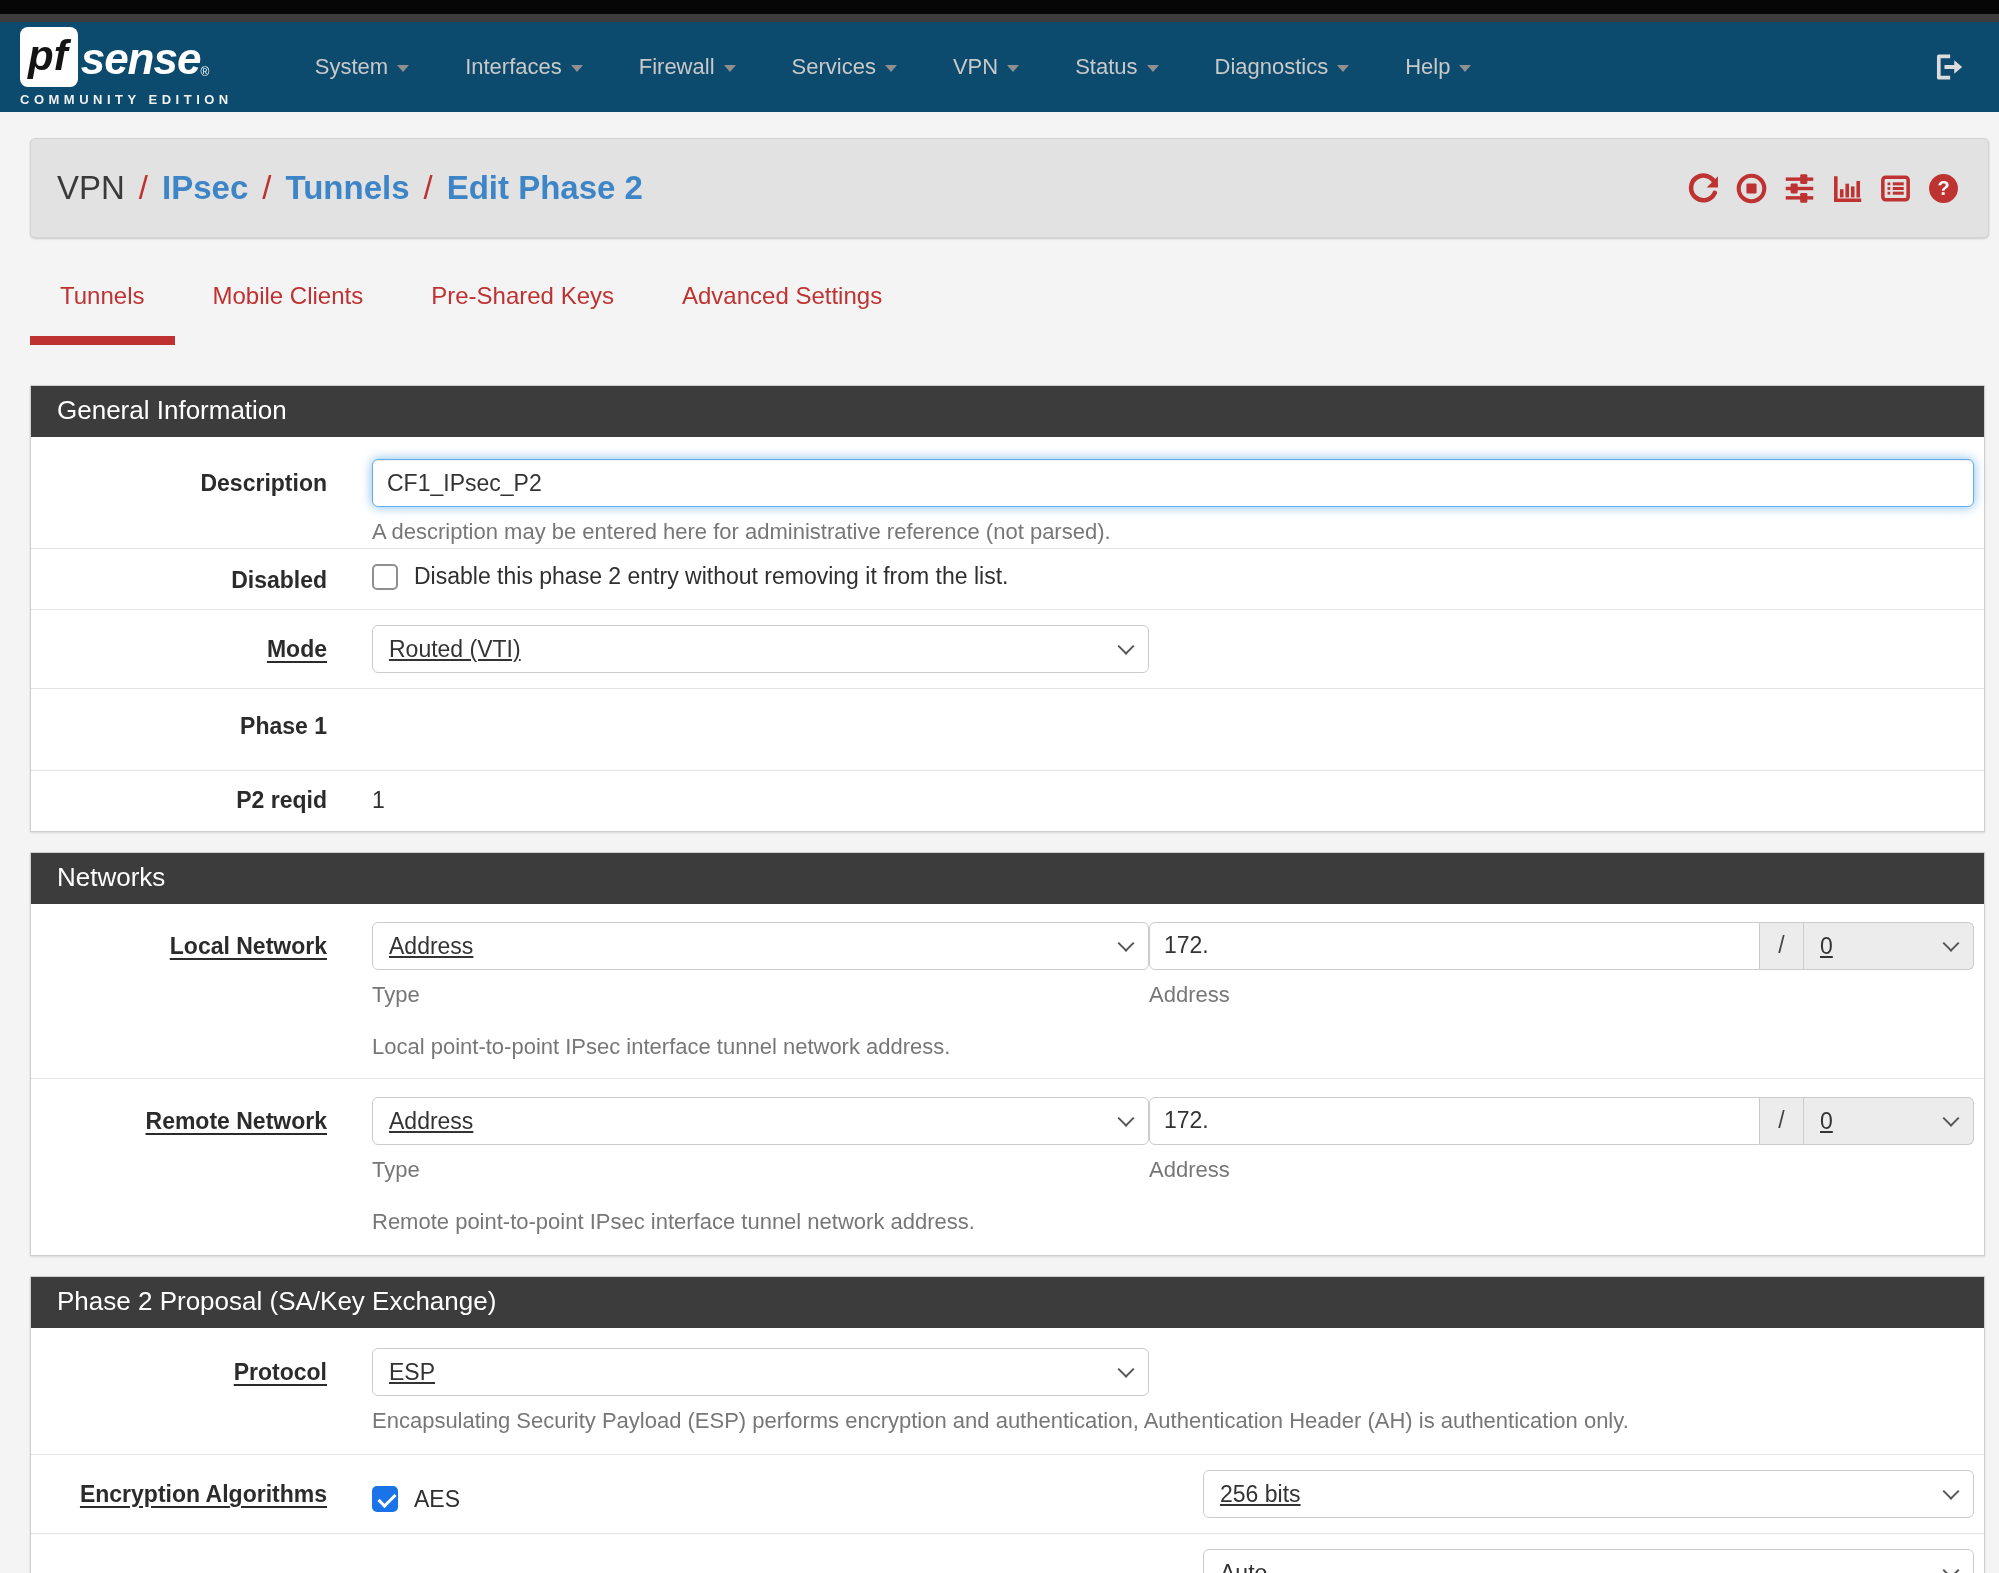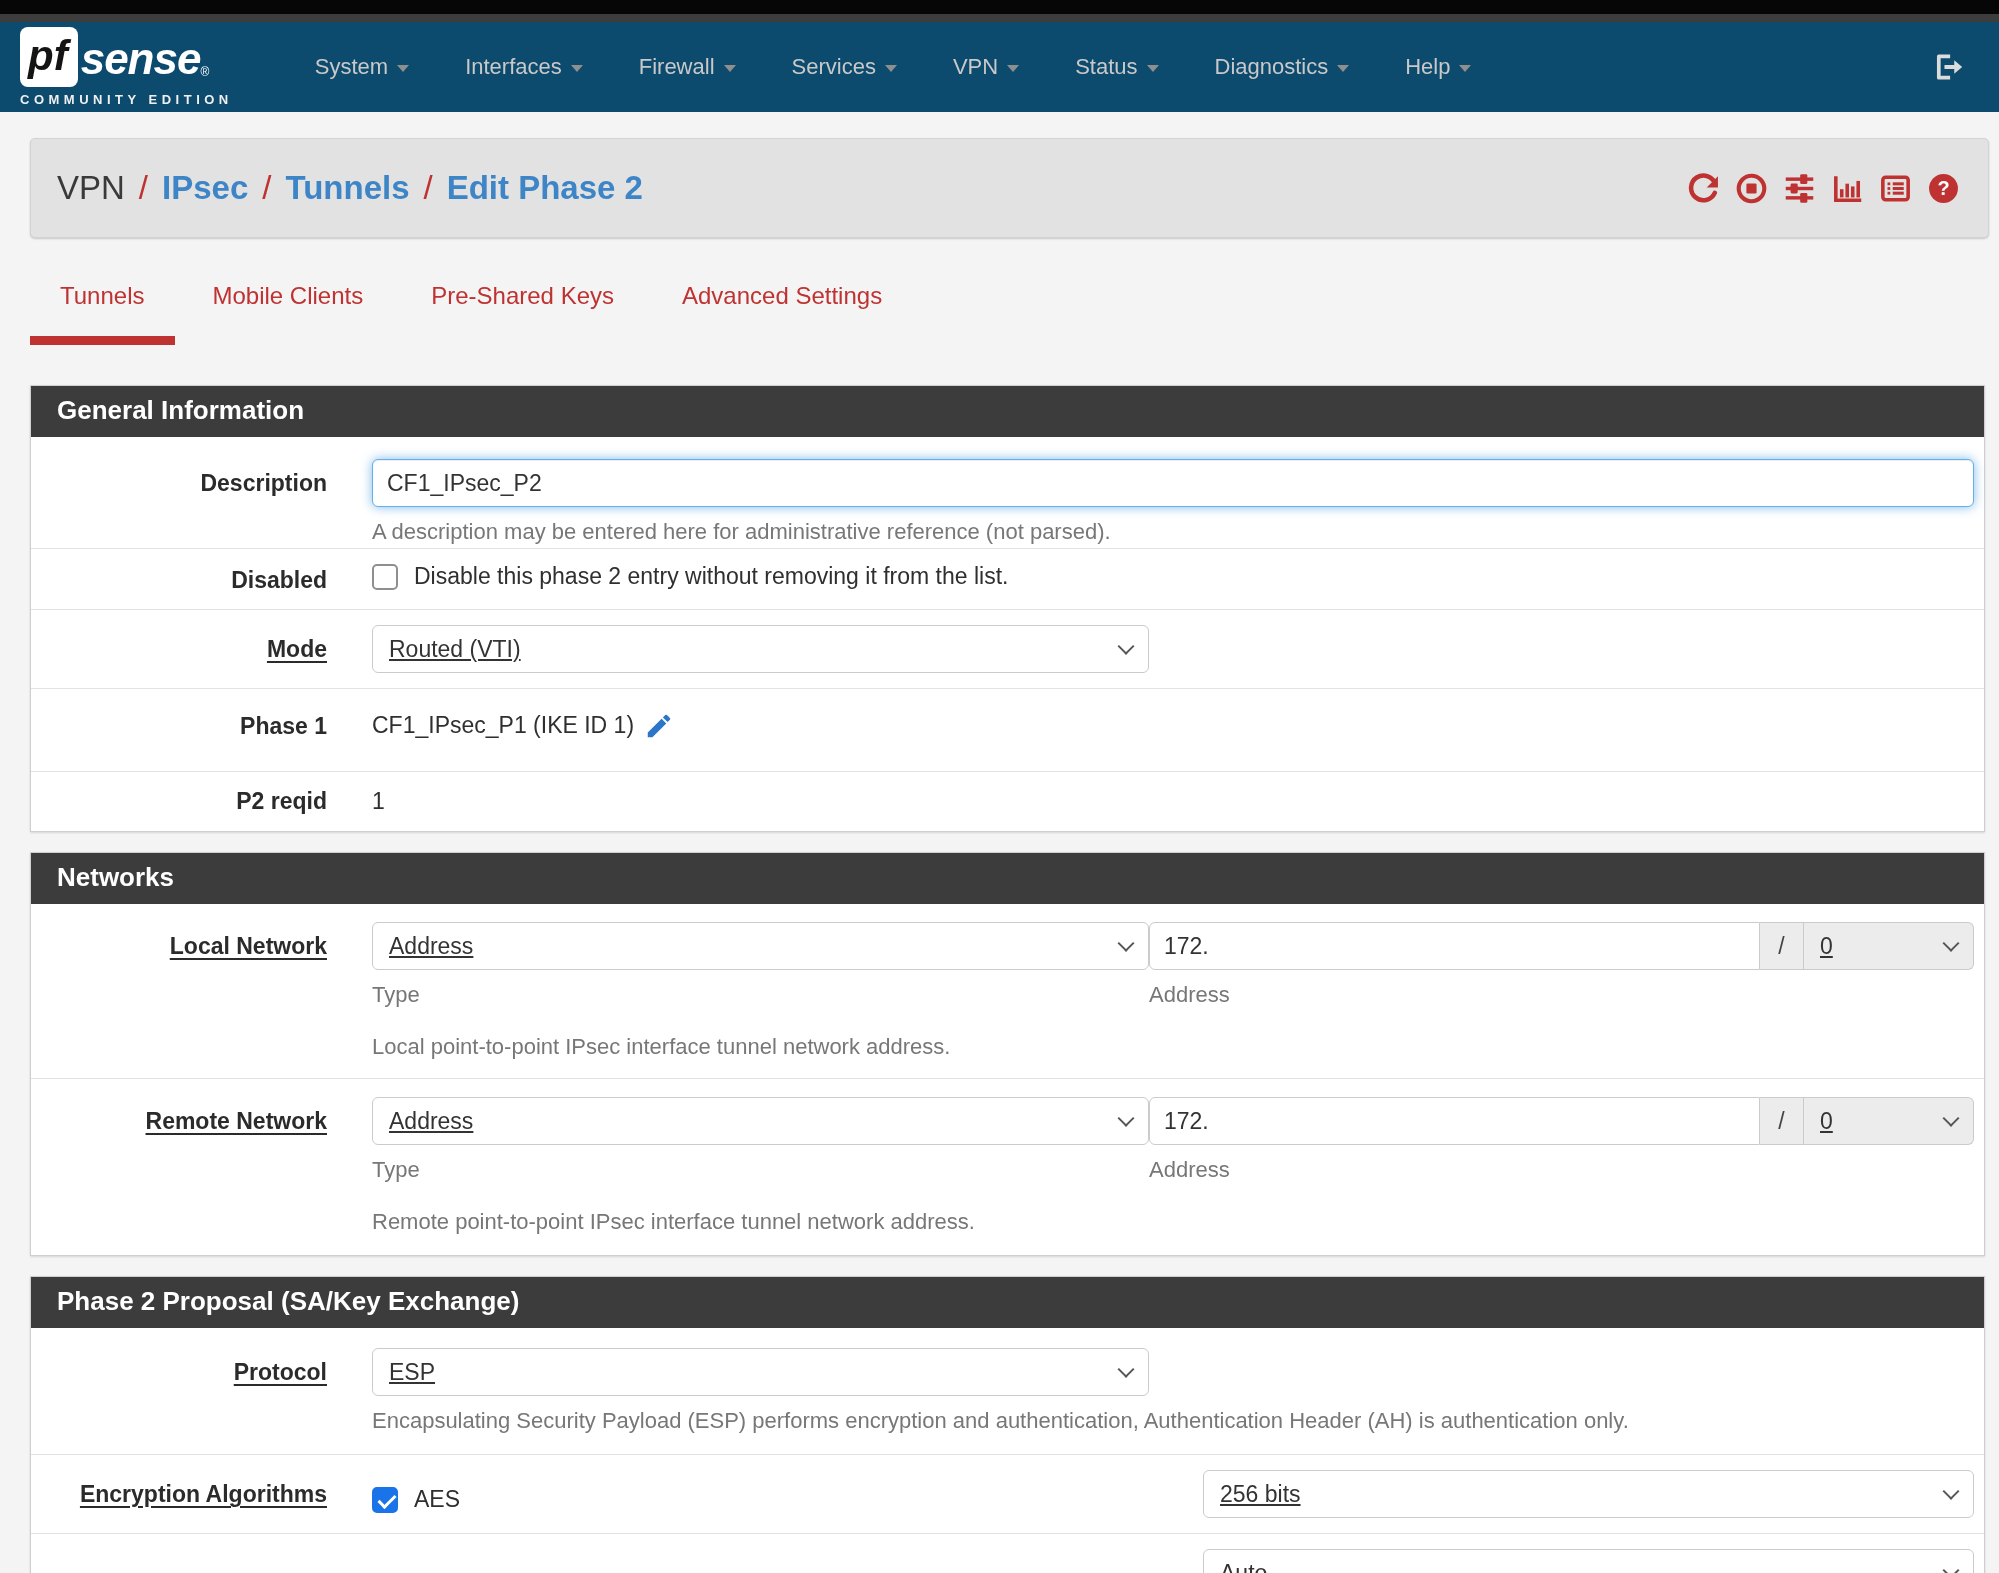--- a/index.html
+++ b/index.html
@@ -38,21 +38,21 @@
 
   
   .tabs { display:flex; margin:44px 0 0 30px; }
   .tab { font-size:24px; color:#bf3232; padding:0 30px 26px 30px; margin-right:8px; cursor:pointer; }
   .tab.active { border-bottom:9px solid #bf3232; }
 
   
   .panel { margin:40px 14px 0 30px; background:#fff; border:1px solid #cfcfcf;
            box-shadow:0 1px 2px rgba(0,0,0,.12); }
   .panel + .panel { margin-top:20px; }
-  .panel-header { background:#3d3c3c; color:#fff; font-weight:bold; font-size:26px;
+  .panel-header { background:#3d3c3c; color:#fff; font-weight:normal; font-size:26px;
                   padding:9px 26px 11px 26px; }
   .row { display:flex; align-items:flex-start; border-bottom:1px solid #e3e3e3; padding:15px 10px 15px 0; }
   .row:last-child { border-bottom:none; }
   .row-label { width:296px; text-align:right; font-weight:bold; font-size:23px; color:#2b2b2b;
                flex:0 0 296px; padding-top:11px; line-height:1.2; }
   .row-label.plain { padding-top:2px; }
   .row-label.u { text-decoration:underline; text-underline-offset:4px; cursor:pointer; }
   .row-ctrl { margin-left:45px; flex:1; }
 
   .help-text { color:#777; font-size:22px; margin-top:12px; }
@@ -218,30 +218,20 @@
           <select class="sel">
             <option>Routed (VTI)</option>
           </select>
           <span class="chev"></span>
         </div>
       </div>
     </div>
 
     <div class="row" style="padding-top:20px; padding-bottom:30px;">
       <div class="row-label plain" style="padding-top:4px;">Phase 1</div>
-      <div class="row-ctrl">
-        <div class="static-val small-pad">
-          <span>CF1_IPsec_P1 (IKE ID 1)</span>
-          <span class="edit-icon">
-            <svg width="30" height="30" viewBox="0 0 24 24">
-              <path d="M3 17.25V21h3.75L17.81 9.94l-3.75-3.75L3 17.25zM20.71 7.04a1 1 0 0 0 0-1.41l-2.34-2.34a1 1 0 0 0-1.41 0l-1.83 1.83 3.75 3.75 1.83-1.83z" fill="#2c76c9"></path>
-            </svg>
-          </span>
-        </div>
-      </div>
     </div>
 
     <div class="row" style="padding-top:14px; padding-bottom:16px;">
       <div class="row-label plain" style="padding-top:2px;">P2 reqid</div>
       <div class="row-ctrl">
         <div class="static-val small-pad">1</div>
       </div>
     </div>
   </section>
 

